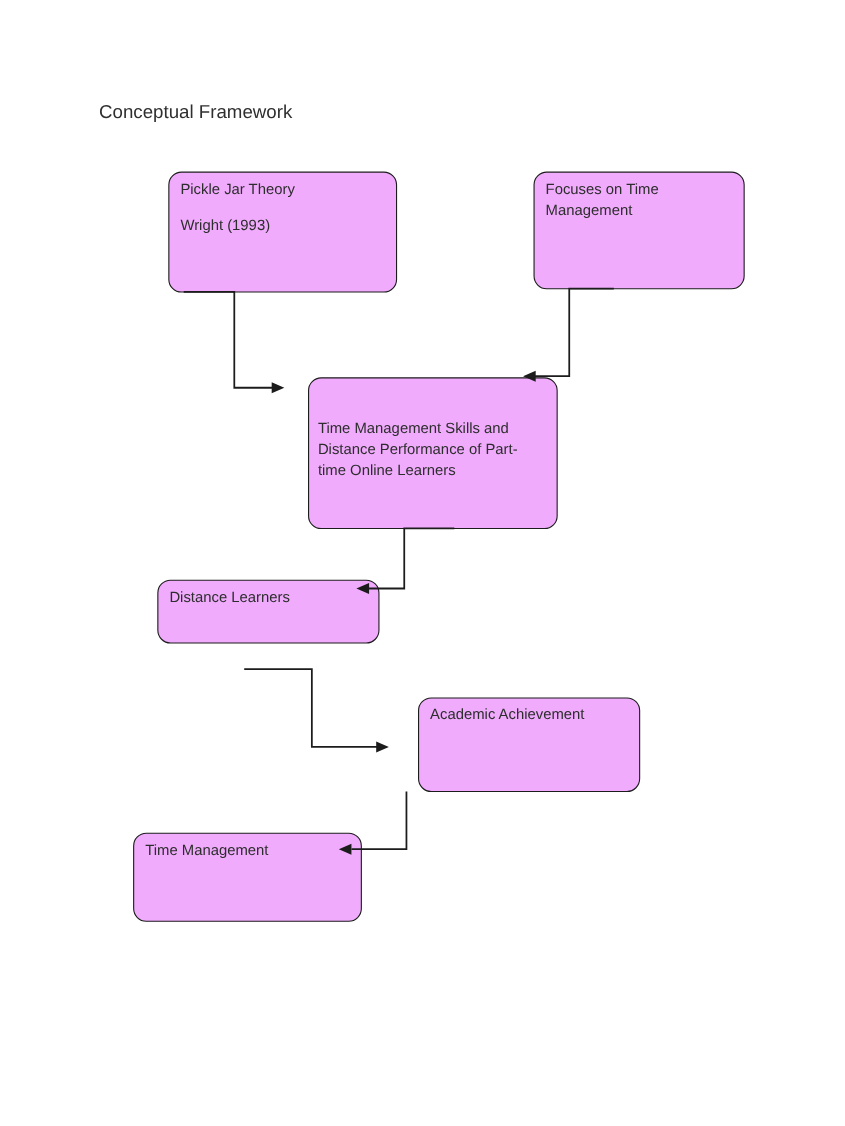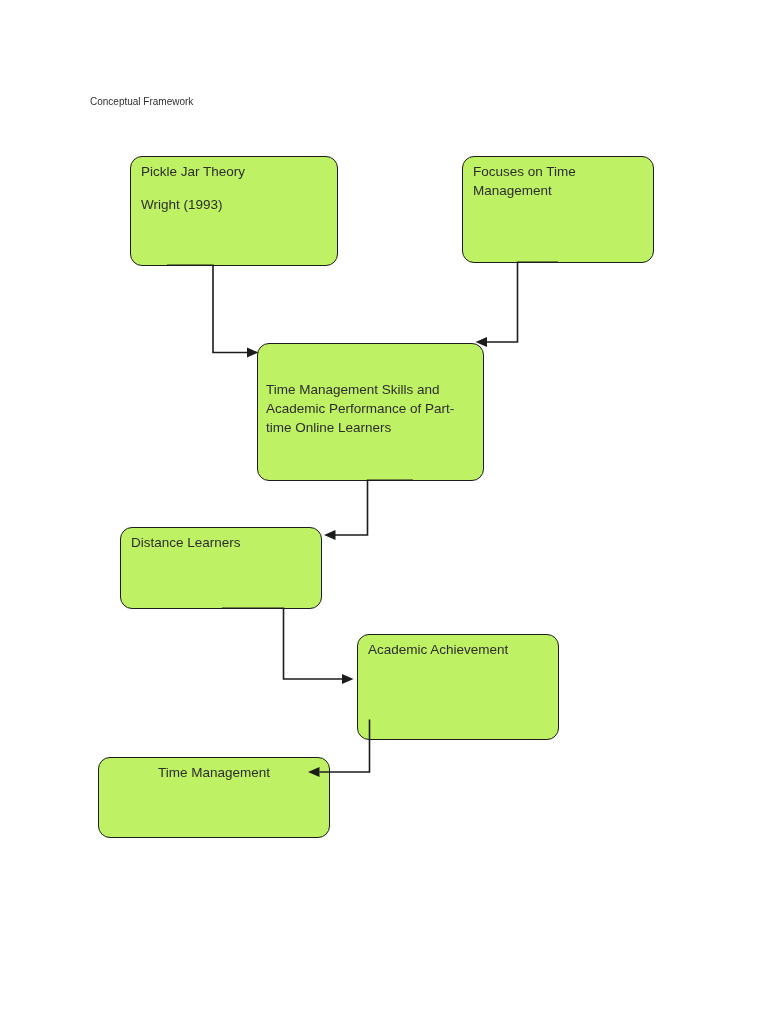--- a/index.html
+++ b/index.html
@@ -12,44 +12,45 @@
     width: 768px;
     height: 1024px;
     background: #ffffff;
     overflow: hidden;
     font-family: "Liberation Sans", "DejaVu Sans", sans-serif;
   }
   .page-title {
     position: absolute;
     left: 90px;
     top: 93px;
-    font-size: 10px;
+    font-size: 17px;
     line-height: 17px;
     color: #2f2f2f;
   }
   .node {
     position: absolute;
     box-sizing: border-box;
-    background: #bef264;
+    background: #f0abfc;
     border: 1.4px solid #1c1c1c;
     border-radius: 12px;
     padding: 5px 10px;
     font-size: 13.5px;
     line-height: 19px;
     color: #2d2d2d;
+    margin-left: 23px;
   }
   .node p { margin: 0; }
   .node p + p { margin-top: 14px; }
   .node-pickle  { left: 130px; top: 156px; width: 208px; height: 110px; }
   .node-focuses { left: 462px; top: 156px; width: 192px; height: 107px; }
   .node-central { left: 257px; top: 343px; width: 227px; height: 138px; padding-top: 36px; padding-left: 8px; }
   .node-central p { white-space: pre-line; }
-  .node-distance { left: 120px; top: 527px; width: 202px; height: 82px; }
-  .node-academic { left: 357px; top: 634px; width: 202px; height: 106px; }
-  .node-timemgmt { left: 98px;  top: 757px; width: 232px; height: 81px; text-align: center; }
+  .node-distance { left: 120px; top: 527px; width: 202px; height: 58px; }
+  .node-academic { left: 357px; top: 634px; width: 202px; height: 86px; }
+  .node-timemgmt { left: 98px;  top: 757px; width: 208px; height: 81px; }
   .connector-layer {
     position: absolute;
     left: 0; top: 0;
     width: 768px;
     height: 1024px;
     pointer-events: none;
   }
   .connector-layer path {
     fill: none;
     stroke: #1c1c1c;
@@ -71,21 +72,21 @@
     <p>Pickle Jar Theory</p>
     <p>Wright (1993)</p>
   </div>
 
   <div class="node node-focuses">
     <p>Focuses on Time Management</p>
   </div>
 
   <div class="node node-central">
     <p>Time Management Skills and
-Academic Performance of Part-
+Distance Performance of Part-
 time Online Learners</p>
   </div>
 
   <div class="node node-distance">
     <p>Distance Learners</p>
   </div>
 
   <div class="node node-academic">
     <p>Academic Achievement</p>
   </div>

